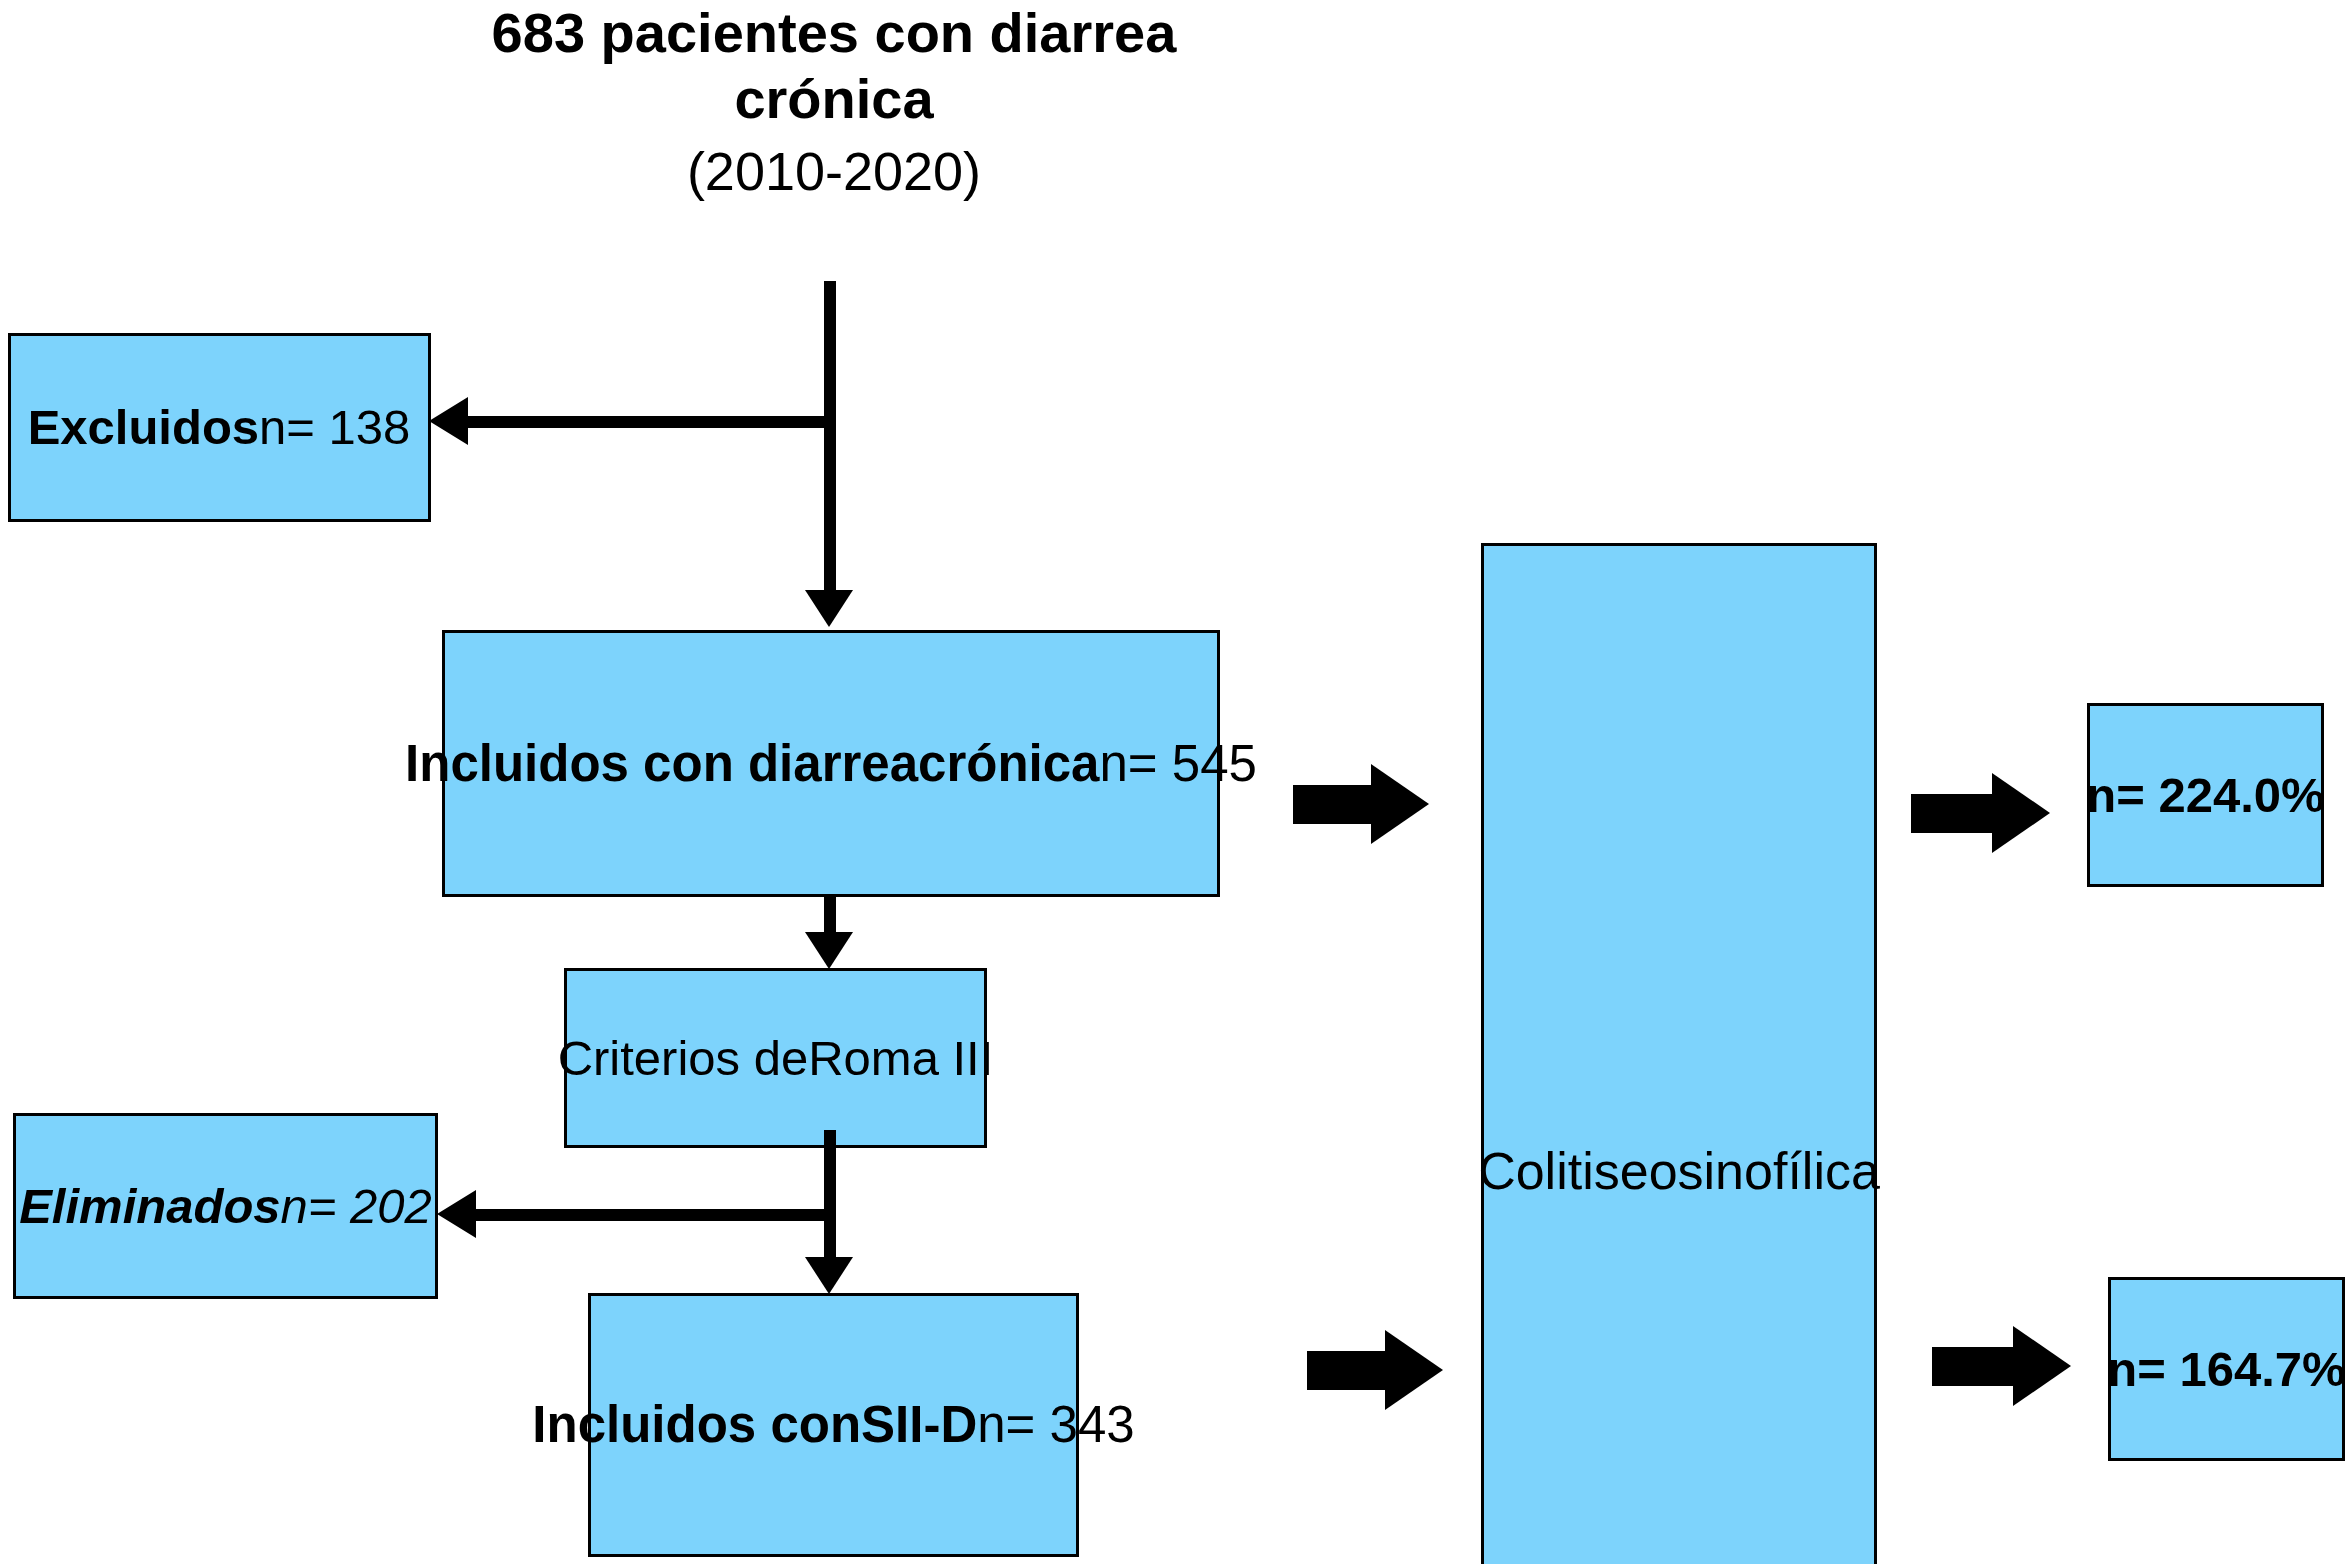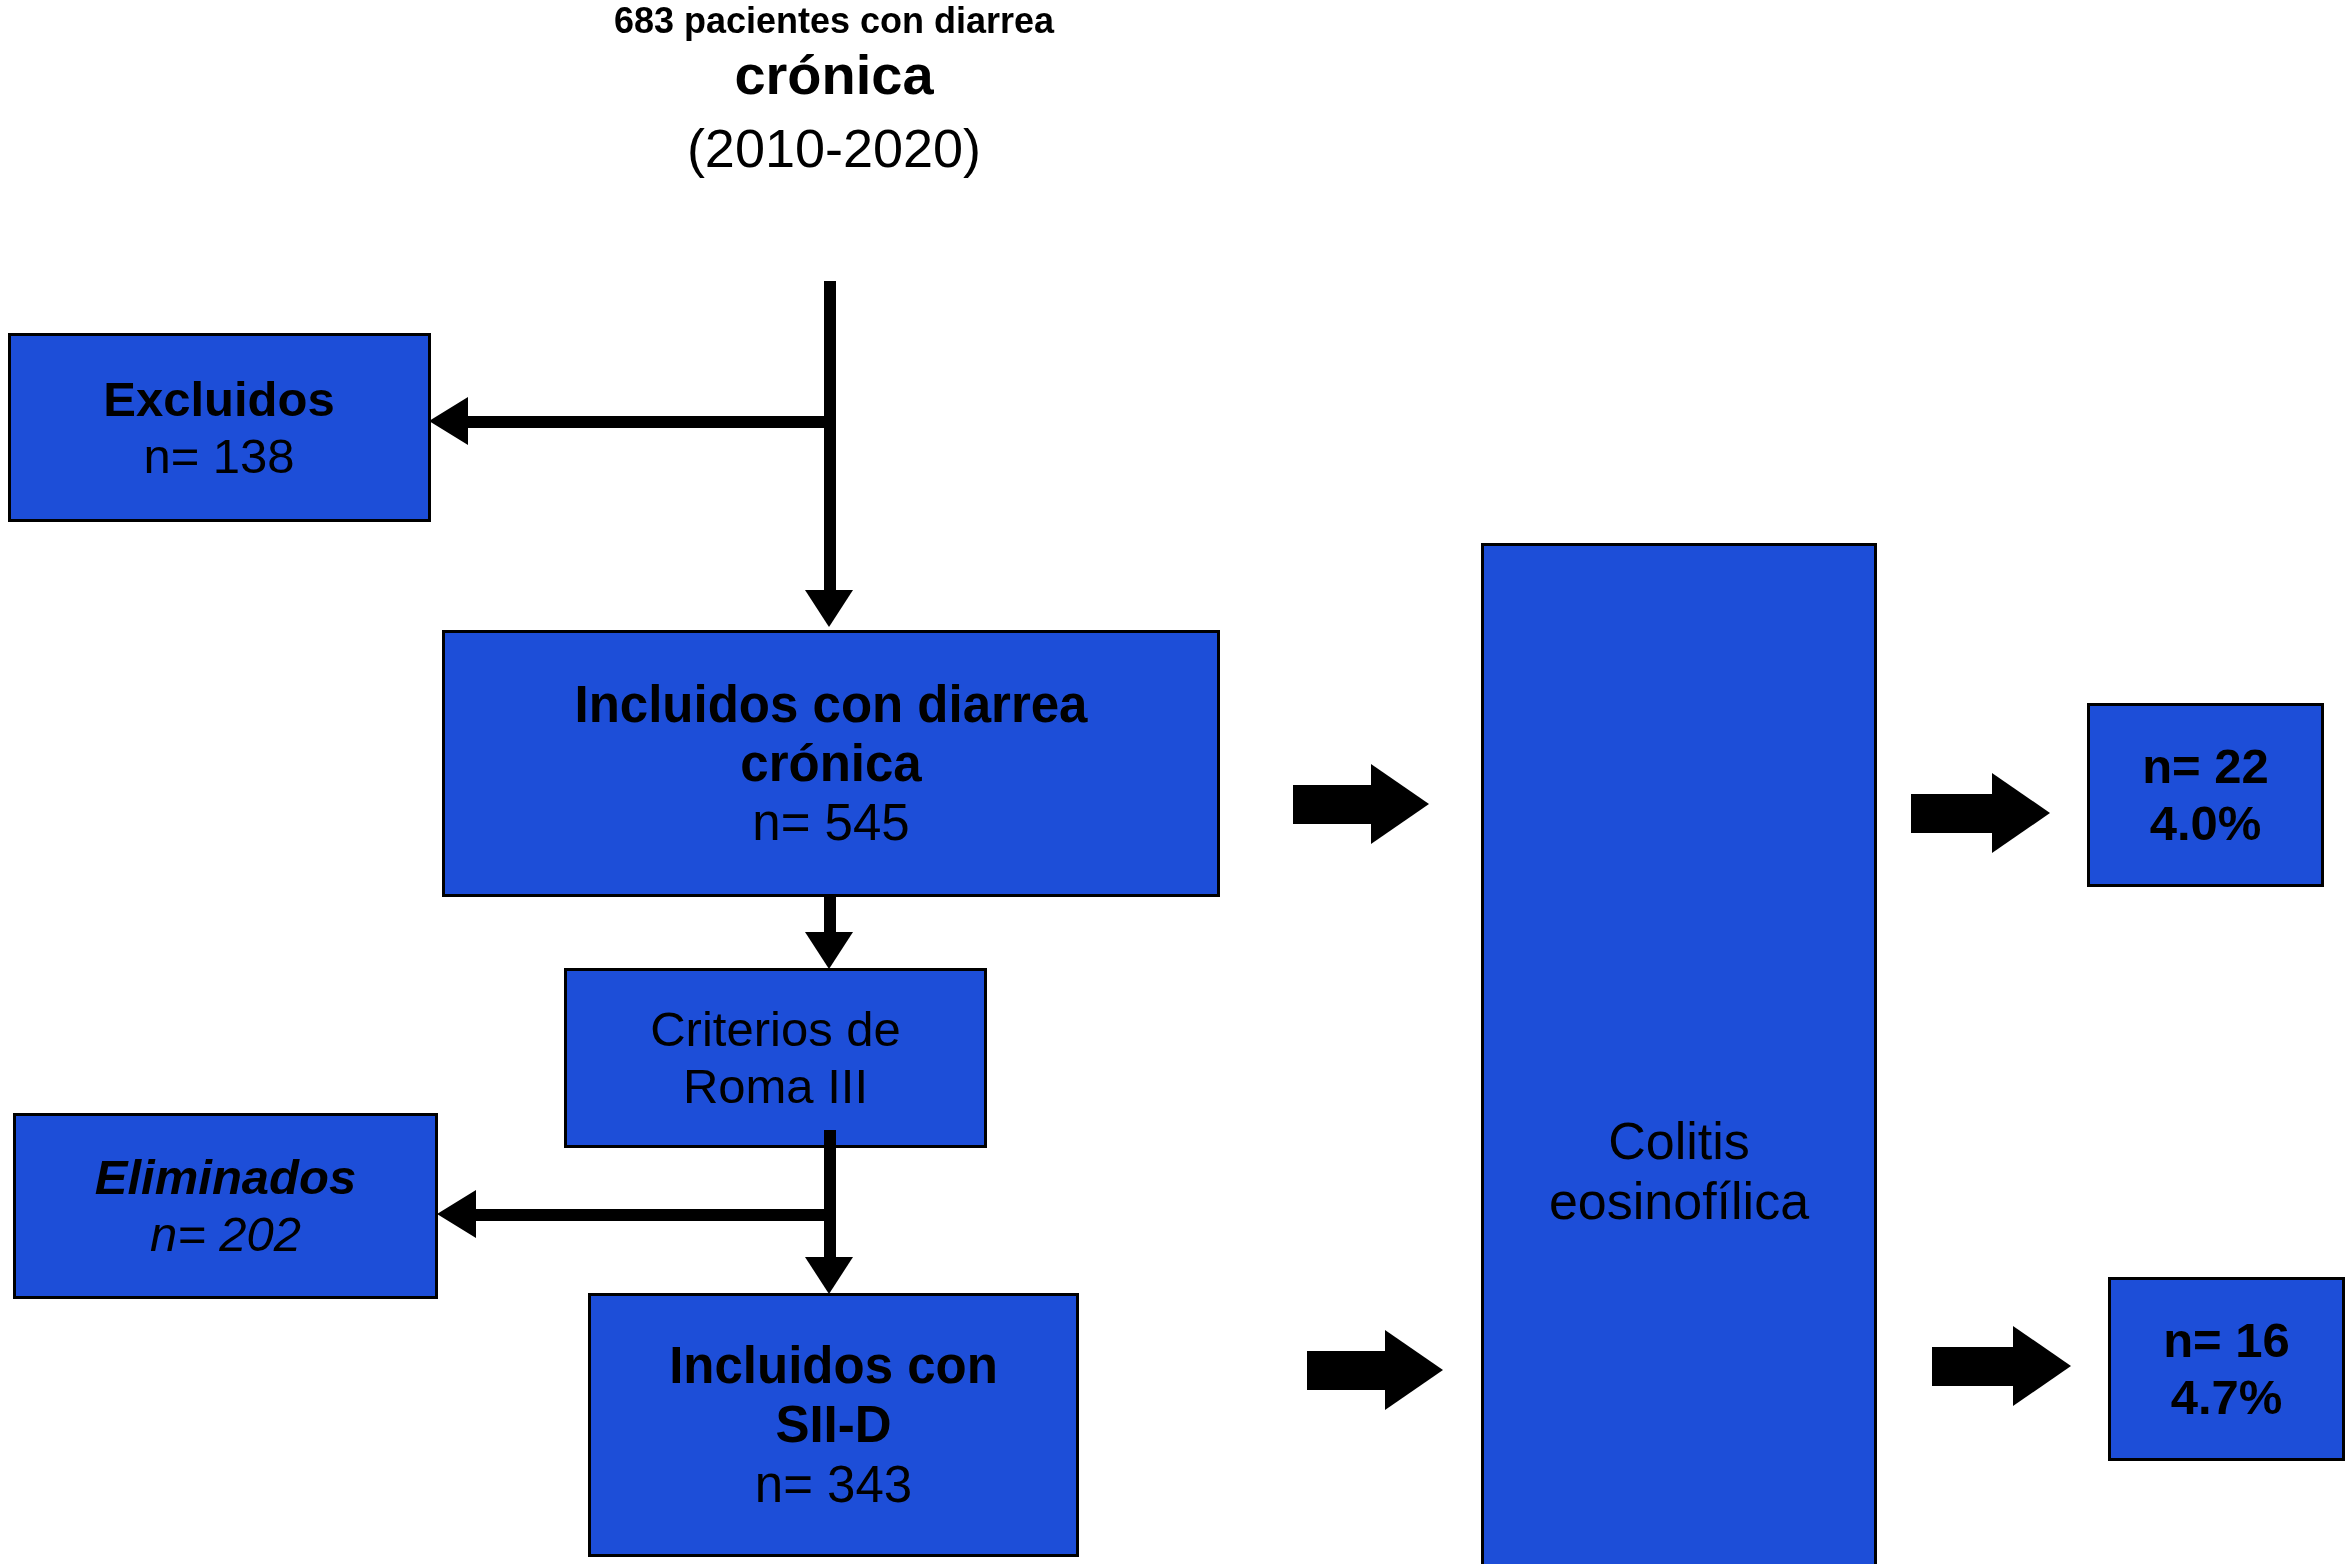--- a/index.html
+++ b/index.html
@@ -15,23 +15,23 @@
     font-family: "Liberation Sans", sans-serif;
     color: #000000;
     overflow: hidden;
   }
 
   
   .node {
     position: absolute;
     box-sizing: border-box;
     border: 3.7px solid #000000;
-    background: #1d4ed8;
+    background: #7dd3fc;
     display: flex;
-    flex-direction: column;
+    flex-direction: row;
     align-items: center;
     justify-content: center;
     text-align: center;
     line-height: 1.16;
   }
   .node .line { display: block; white-space: nowrap; }
   .bold   { font-weight: bold; }
   .normal { font-weight: normal; }
 
   
@@ -89,21 +89,21 @@
     border-bottom: 40px solid transparent;
     border-left: 58px solid #000000;
   }
 </style>
 </head>
 <body>
 
 <div id="canvas">
 
   <div class="title-block" style="left:281px; top:0px; width:1106px;">
-    <div class="line bold" style="font-size:36px;">683 pacientes con diarrea</div>
+    <div class="line bold" style="font-size:56px;">683 pacientes con diarrea</div>
     <div class="line bold" style="font-size:56px;">crónica</div>
     <div class="line normal" style="font-size:54px;margin-top:8px;">(2010-2020)</div>
   </div>
 
   <div class="v-line" style="left:824px; top:281px; height:315px;"></div>
   <div class="arrow-down" style="left:805px; top:590px;"></div>
 
   <div class="h-line" style="left:468px; top:416px; width:361px;"></div>
   <div class="arrow-left" style="left:429px; top:397px;"></div>
 

